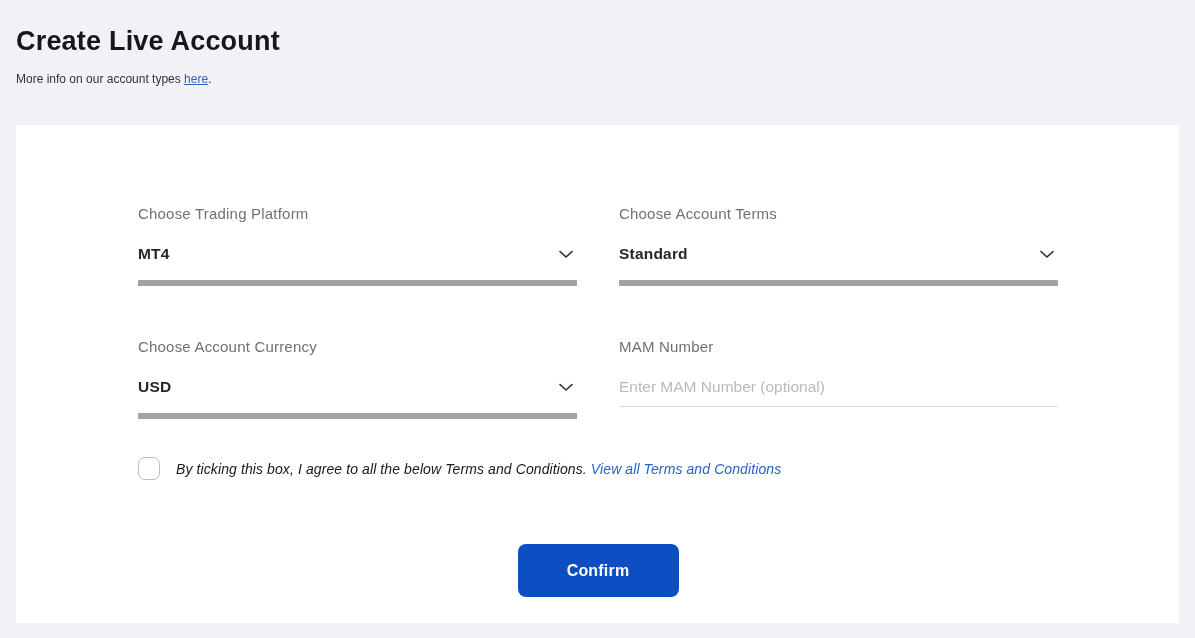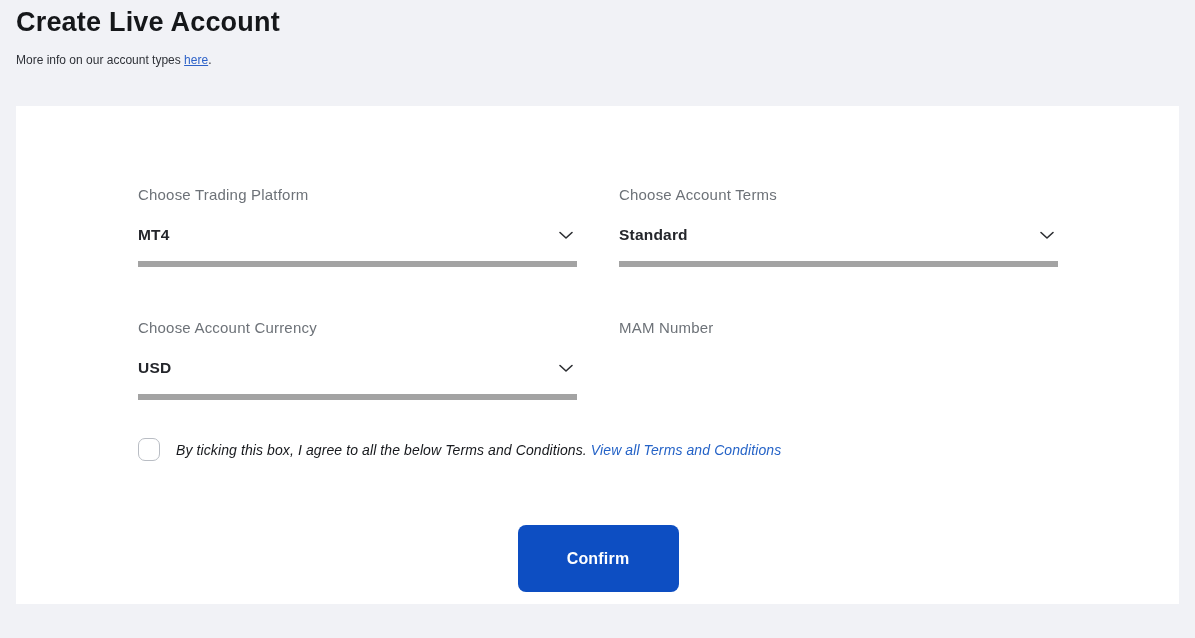--- a/index.html
+++ b/index.html
@@ -2,21 +2,21 @@
 <html><head>
 <meta charset="utf-8">
 <style>
   * { margin: 0; padding: 0; box-sizing: border-box; }
   html, body {
     width: 1195px; height: 638px;
     background: #f1f2f6;
     font-family: "Liberation Sans", sans-serif;
     overflow: hidden;
   }
-  .page-header { padding: 5px 16px 0 16px; }
+  .page-header { padding: 24px 16px 0 16px; }
   .page-title {
     font-size: 27px;
     font-weight: 800;
     color: #15171a;
     letter-spacing: 0.2px;
     line-height: 34px;
   }
   .page-subtitle {
     margin-top: 14px;
     font-size: 12px;
@@ -97,21 +97,21 @@
     font-style: italic;
   }
   .terms-text .inline-link { text-decoration: none; color: #2563c7; }
   .button-row {
     margin-top: 64px;
     display: flex;
     justify-content: center;
   }
   .confirm-btn {
     width: 161px;
-    height: 67px;
+    height: 53px;
     background: #0d4ec2;
     color: #ffffff;
     border: none;
     border-radius: 8px;
     font-family: "Liberation Sans", sans-serif;
     font-size: 16px;
     font-weight: 700;
     letter-spacing: 0.2px;
     cursor: pointer;
   }
@@ -158,20 +158,23 @@
         <span>
           <svg class="chevron" viewBox="0 0 18 18" fill="none">
               <path d="M3 6.5 L9 12 L15 6.5" stroke="#2b2d31" stroke-width="1.6" stroke-linecap="round" stroke-linejoin="round"></path>
             </svg>
         </span>
       </div>
     </div>
 
     <div class="field">
       <span class="field-label">MAM Number</span>
+      <div class="text-control">
+        <input class="text-input" type="text" placeholder="Enter MAM Number (optional)" style="">
+      </div>
     </div>
 
   </div>
 
   <div class="terms-row">
     <span class="checkbox"></span>
     <span class="terms-text"><span>By ticking this box, I agree to all the below Terms and Conditions. </span><a class="inline-link">View all Terms and Conditions</a></span>
   </div>
 
   <div class="button-row">

